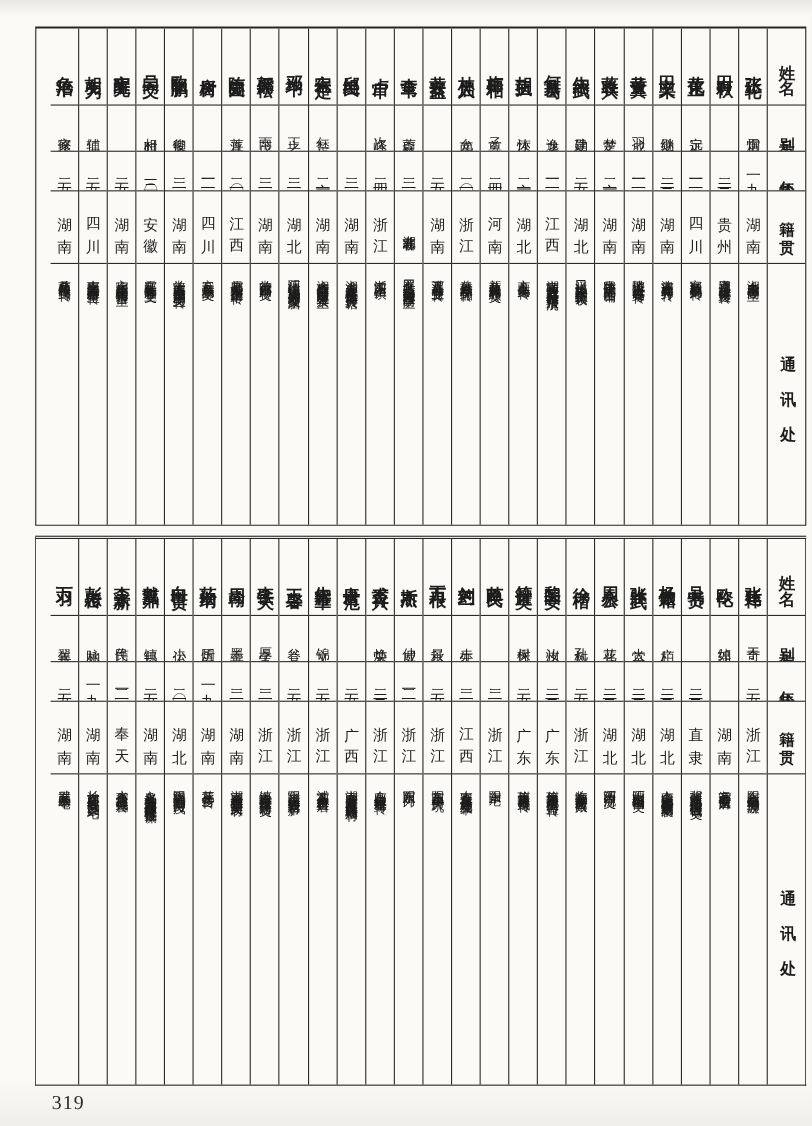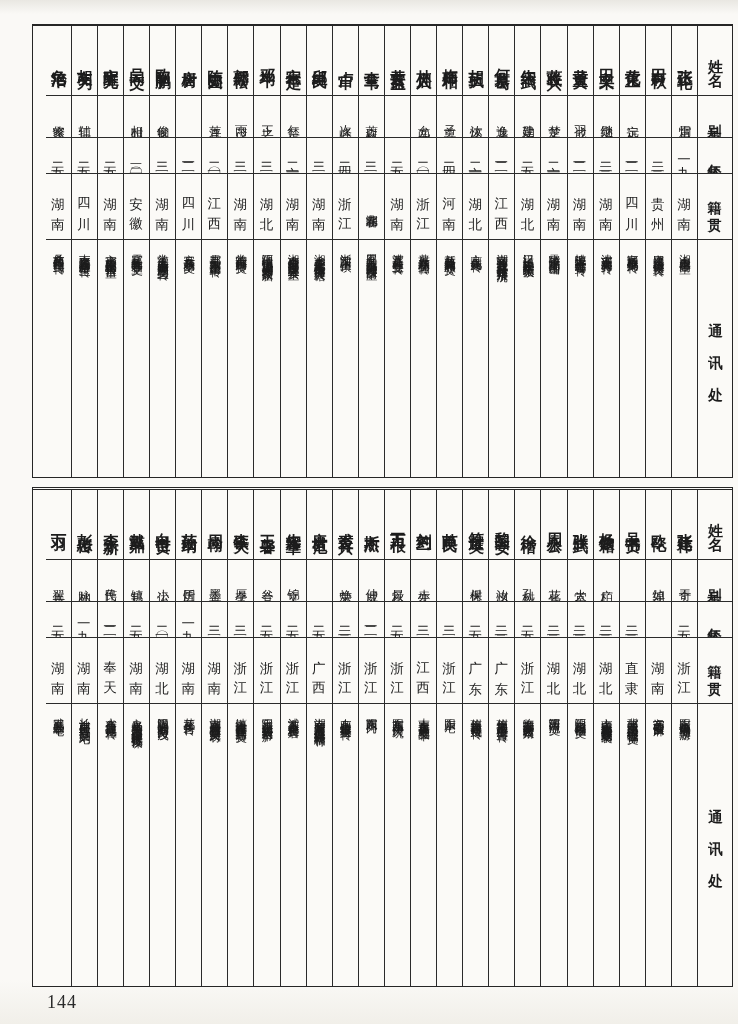--- a/index.html
+++ b/index.html
@@ -962,14 +962,14 @@
           <div class="cell cell-origin">
             <span class="vtext">湖南</span>
           </div>
           <div class="cell cell-address" style="border-bottom: none;">
             <span class="vtext">武岗五显巷本宅</span>
           </div>
         </div>
       </div>
 
   </div>
-  <div class="page-number">144</div>
+  <div class="page-number">319</div>
 </div>
 
 </body></html>

